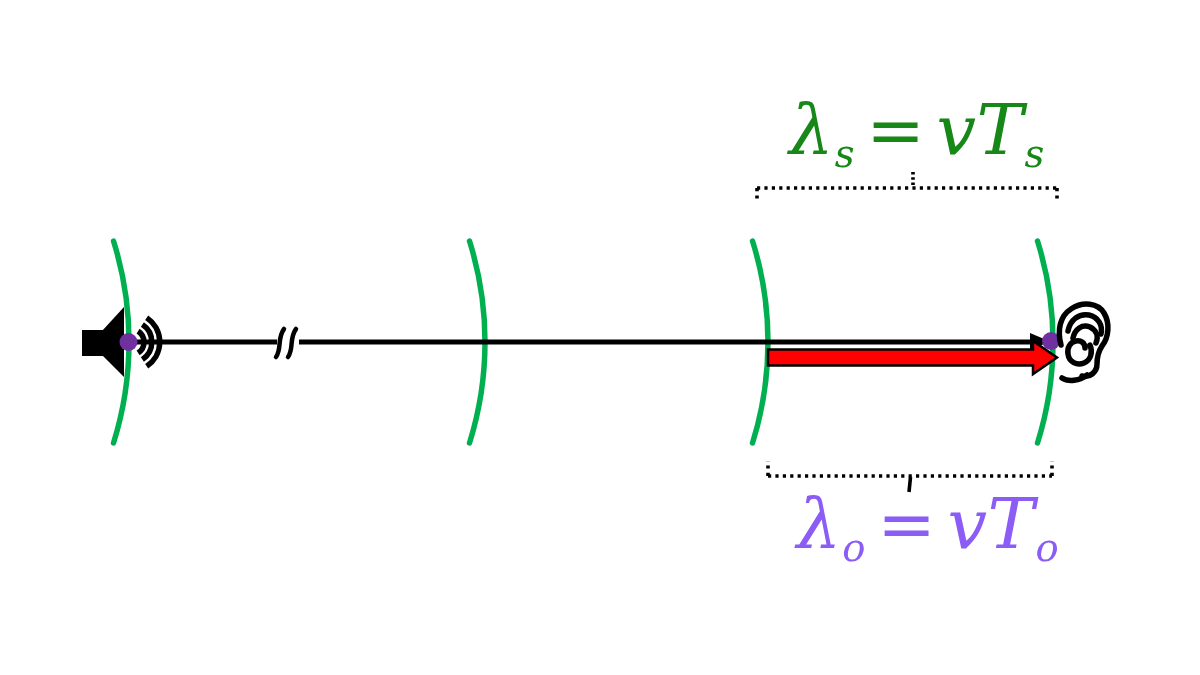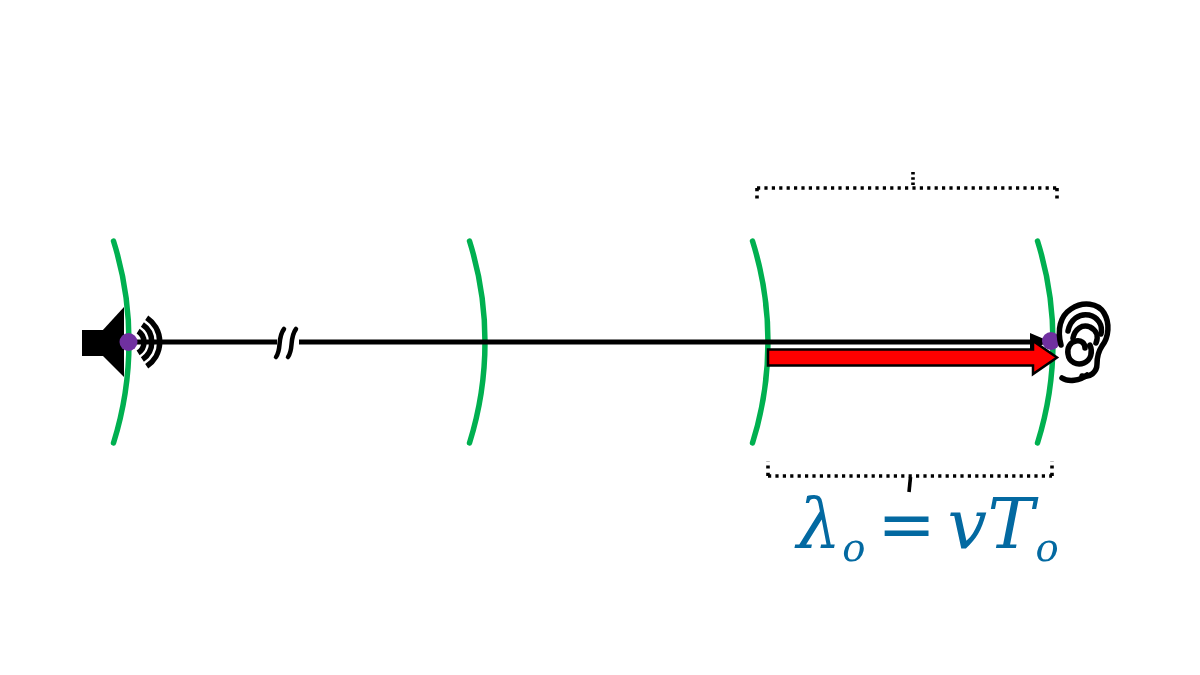--- a/index.html
+++ b/index.html
@@ -72,18 +72,21 @@
     </g>
 
     <g stroke="#000" stroke-width="3.6" fill="none" stroke-dasharray="3.2 4.2">
       <path d="M 768 476 H 1052"></path>
       <path d="M 768 476 V 461"></path>
       <path d="M 1052 476 V 461"></path>
       <path stroke-dasharray="none" d="M 910.5 477 L 909 492"></path>
     </g>
   </svg>
 
+  <div class="eq eq-top" style="color: rgb(23, 135, 23);">
+    <span>λ</span><span class="sub">s</span><span class="sign">=</span><span>vT</span><span class="sub">s</span>
+  </div>
 
-  <div class="eq eq-bottom" style="color: #0369a1;">
+  <div class="eq eq-bottom" style="color: #8b5cf6;">
     <span>λ</span><span class="sub">o</span><span class="sign">=</span><span>vT</span><span class="sub">o</span>
   </div>
 
 </div>
 
 </body></html>

